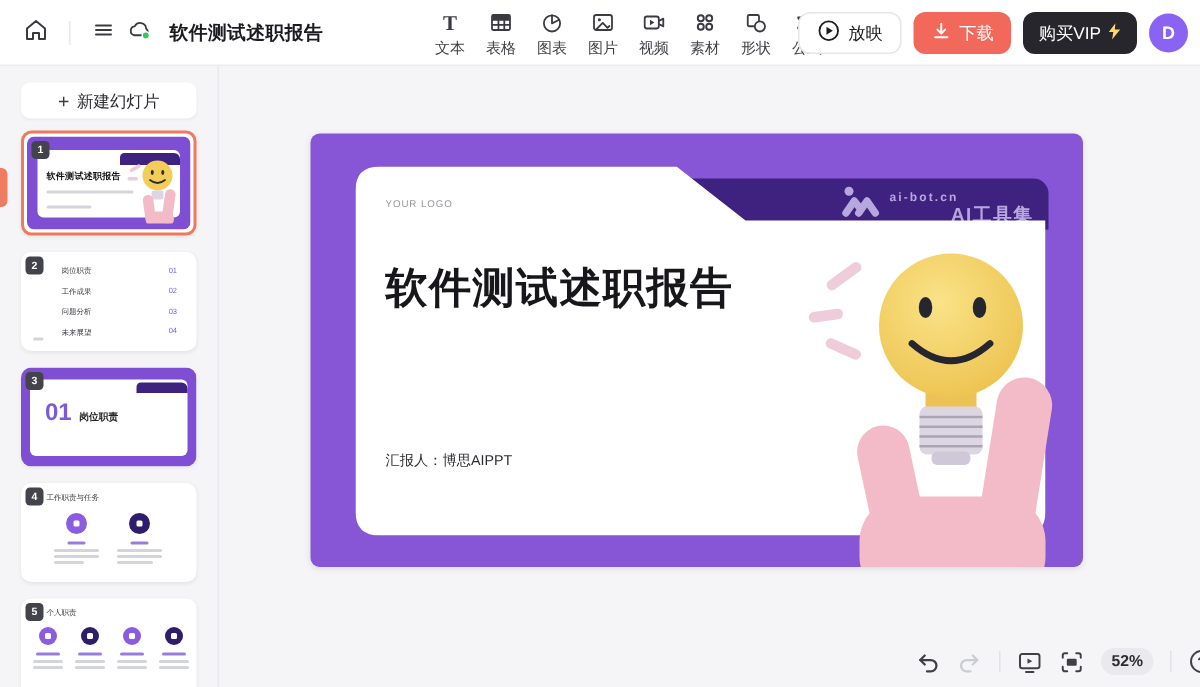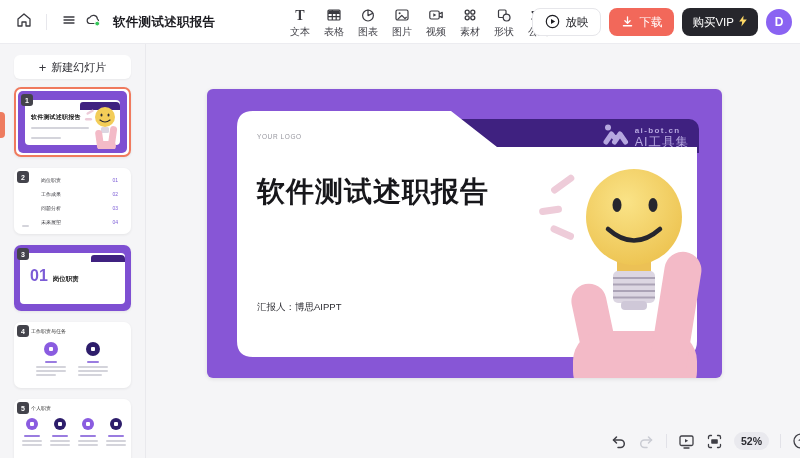--- a/index.html
+++ b/index.html
@@ -56,21 +56,21 @@
   .dot-circle:after { content:""; position:absolute; left:50%; top:50%; width:4px; height:4px; margin:-2px 0 0 -2px; background:#fff; border-radius:1px; }
 
   .side-handle { position:absolute; left:0; top:112px; width:5px; height:26px; background:#ee7c60; border-radius:0 4px 4px 0; z-index:40; cursor:pointer; }
 
   
   .slide { position:absolute; left:207px; top:89px; width:515px; height:289px; background:#8756d6; border-radius:6px; overflow:hidden; box-shadow:0 1px 4px rgba(0,0,0,.10); }
   .band { position:absolute; left:240px; top:30px; width:252px; height:34px; background:#3f2180; border-radius:9px 10px 0 0; }
   .wm { position:absolute; right:10px; top:4px; display:flex; align-items:flex-end; gap:6px; color:rgba(203,192,240,.85); }
   .wm-text { text-align:left; line-height:1.05; }
   .wm-l1 { font-size:8px; font-weight:bold; letter-spacing:1.4px; }
-  .wm-l2 { font-size:12.5px; font-weight:normal; letter-spacing:1px; }
+  .wm-l2 { font-size:12.5px; font-weight:bold; letter-spacing:1px;margin-left:41px; }
   .card-svg { position:absolute; left:30px; top:22px; }
   .s-logo { position:absolute; left:50px; top:44px; font-size:6.5px; color:#97979f; letter-spacing:.6px; }
   .s-title { position:absolute; left:50px; top:84px; font-size:28px; font-weight:bold; color:#17171b; letter-spacing:1px; }
   .s-sub { position:absolute; left:50px; top:166px; font-size:8.5px; color:#3a3a40; letter-spacing:.3px; }
   .s-rep { position:absolute; left:50px; top:212px; font-size:9.5px; color:#2c2c32; }
   .bulb-svg { position:absolute; left:330px; top:56px; }
 
   
   .rightbar { position:absolute; right:0; top:44px; width:52px; bottom:0; display:flex; flex-direction:column; align-items:center; padding-top:122px; gap:16px; z-index:20; }
   .rb-item { display:flex; flex-direction:column; align-items:center; gap:3px; cursor:pointer; }

